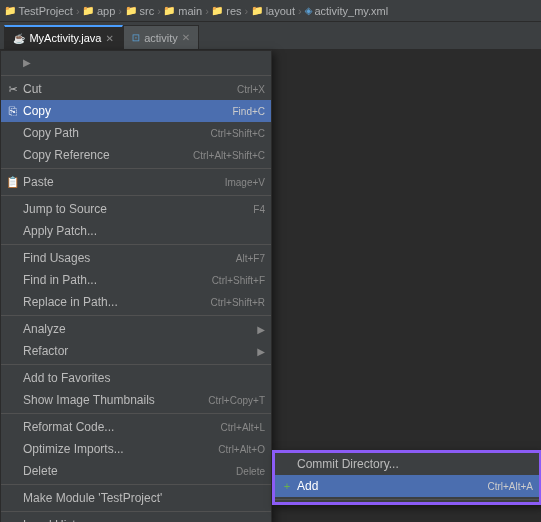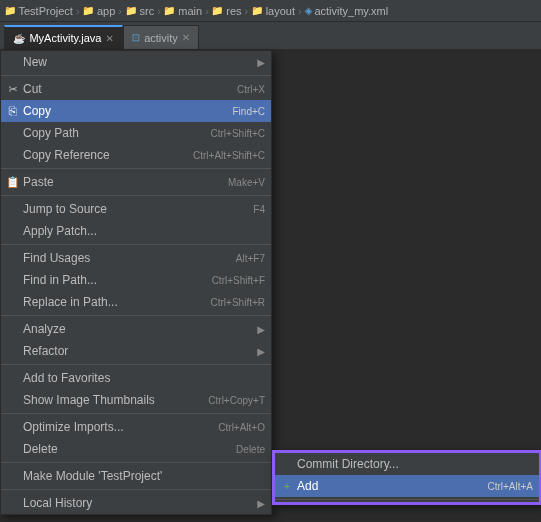--- a/index.html
+++ b/index.html
@@ -258,21 +258,20 @@
     <div class="code-line">
       &nbsp;&nbsp;&nbsp;&nbsp;<span class="code-attr">tools:context</span>=<span class="code-val">".MyAc</span>
     </div>
   </div>
 
   <div class="context-menu-overlay">
 
     <div class="context-menu">
 
       <div class="menu-item">
-        <span class="label">New</span>
         <span class="arrow">▶</span>
       </div>
       <div class="menu-separator"></div>
       <div class="menu-item">
         <span class="menu-item-icon">✂</span>
         <span class="label">Cut</span>
         <span class="shortcut">Ctrl+X</span>
       </div>
       <div class="menu-item selected">
         <span class="menu-item-icon">⎘</span>
@@ -284,21 +283,21 @@
         <span class="shortcut">Ctrl+Shift+C</span>
       </div>
       <div class="menu-item">
         <span class="label">Copy Reference</span>
         <span class="shortcut">Ctrl+Alt+Shift+C</span>
       </div>
       <div class="menu-separator"></div>
       <div class="menu-item">
         <span class="menu-item-icon">📋</span>
         <span class="label">Paste</span>
-        <span class="shortcut">Make+V</span>
+        <span class="shortcut">Image+V</span>
       </div>
       <div class="menu-separator"></div>
       <div class="menu-item">
         <span class="label">Jump to Source</span>
         <span class="shortcut">F4</span>
       </div>
       <div class="menu-item">
         <span class="label">Apply Patch...</span>
       </div>
       <div class="menu-separator"></div>
@@ -325,20 +324,24 @@
       </div>
       <div class="menu-separator"></div>
       <div class="menu-item">
         <span class="label">Add to Favorites</span>
       </div>
       <div class="menu-item">
         <span class="label">Show Image Thumbnails</span>
         <span class="shortcut">Ctrl+Copy+T</span>
       </div>
       <div class="menu-separator"></div>
+      <div class="menu-item">
+        <span class="label">Reformat Code...</span>
+        <span class="shortcut">Ctrl+Alt+L</span>
+      </div>
       <div class="menu-item">
         <span class="label">Optimize Imports...</span>
         <span class="shortcut">Ctrl+Alt+O</span>
       </div>
       <div class="menu-item">
         <span class="label">Delete</span>
         <span class="shortcut">Delete</span>
       </div>
       <div class="menu-separator"></div>
       <div class="menu-item">

